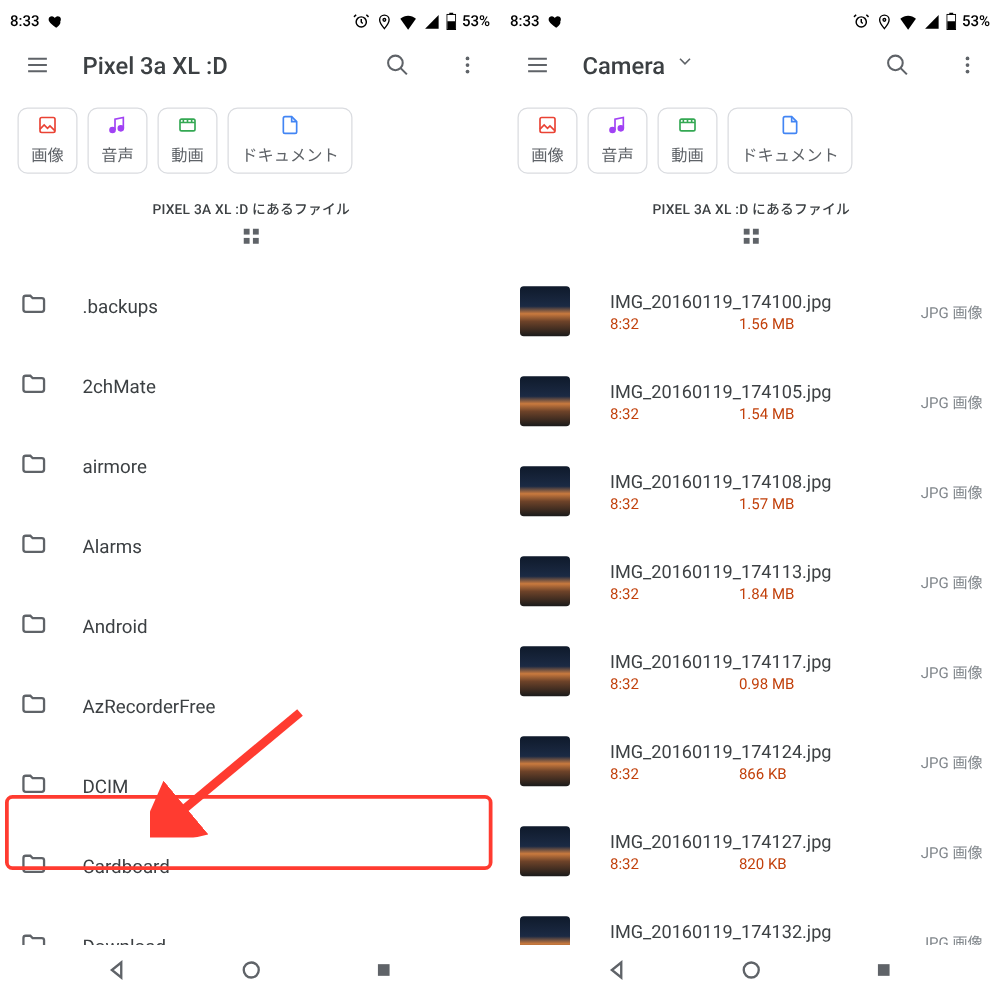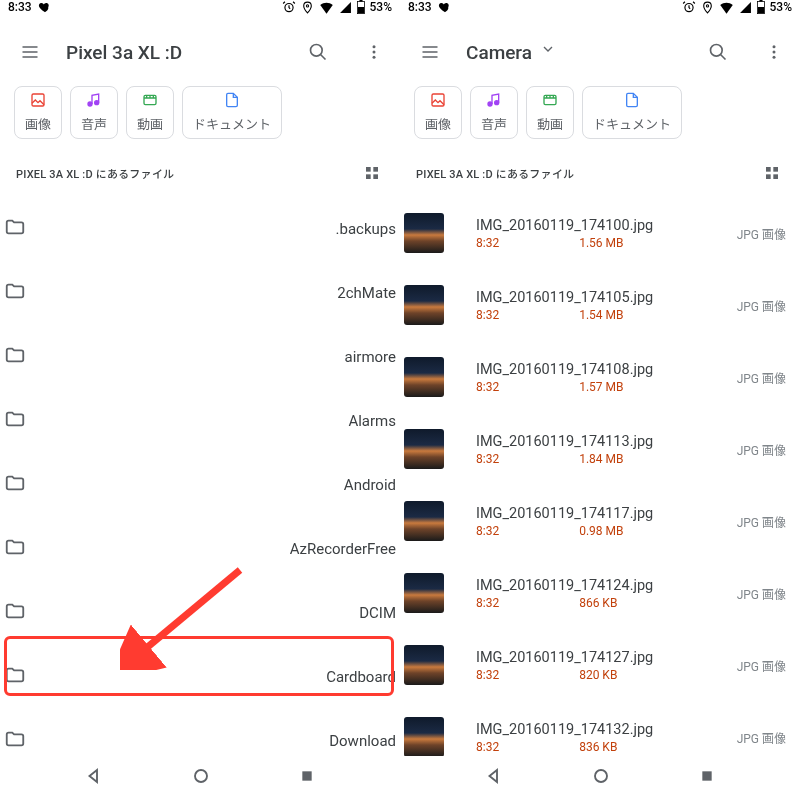--- a/index.html
+++ b/index.html
@@ -11,21 +11,21 @@
     color: #202124;
   }
   .phone {
     width: 400px; height: 800px;
     position: relative;
     display: flex; flex-direction: column;
     border-right: 0px solid #eee;
   }
   .status-bar {
     height: 24px;
-    display: flex; align-items: flex-start;
+    display: flex; align-items: flex-end;
     padding: 0 8px;
     font-size: 12px; font-weight: 500;
     color: #000;
   }
   .status-bar .left { display: flex; align-items: center; gap: 6px; }
   .status-bar .right { margin-left: auto; display: flex; align-items: center; gap: 5px; }
   .status-bar svg { display: block; }
 
   .app-bar {
     height: 56px;
@@ -57,31 +57,30 @@
     font-size: 13px; color: #5f6368;
     cursor: pointer;
     background: #fff;
     flex-direction: column;
   }
 
   .location-row {
     display: flex; align-items: center;
     padding: 10px 14px 10px 16px;
     font-size: 11px; font-weight: 500;
-    color: #3c4043; letter-spacing: 0.2px;
+    color: #3c4043; letter-spacing: 0.2px; flex-direction: column;
   }
   .location-row .spacer { flex: 1; }
 
   .list { flex: 1; overflow: hidden; }
   .folder-row, .file-row {
     display: flex; align-items: center;
-    padding: 0 4px;
+    padding: 0 16px;
     height: 64px;
     cursor: pointer;
-    justify-content: space-between;
   }
   .folder-row .folder-icon { margin-right: 28px; }
   .folder-row .label { font-size: 15px; color: #3c4043; }
 
   .file-row { height: 72px; padding-right: 14px; gap: 16px; }
   .file-row .thumb {
     width: 40px; height: 40px;
     border-radius: 3px;
     margin-right: 16px;
     background: linear-gradient(to bottom, #0f1a2b 0%, #1b2a44 40%, #c97a3e 55%, #6e4329 70%, #1a1a1a 100%);

